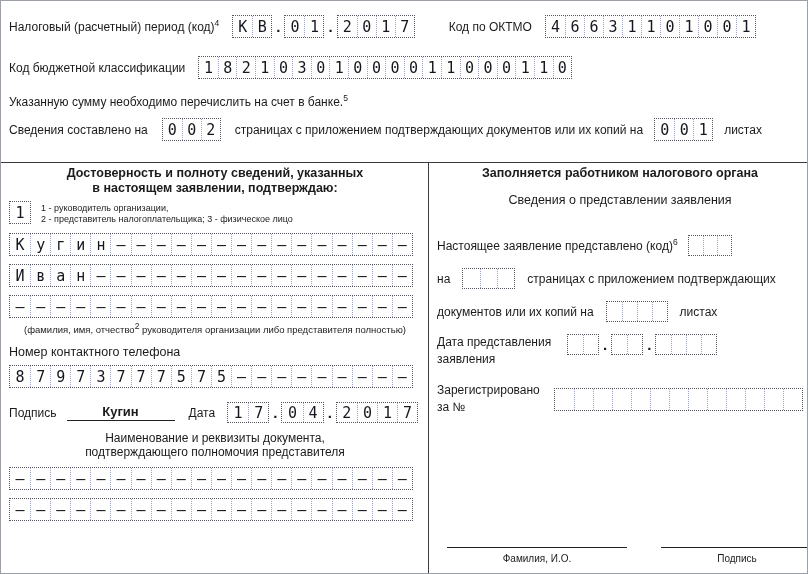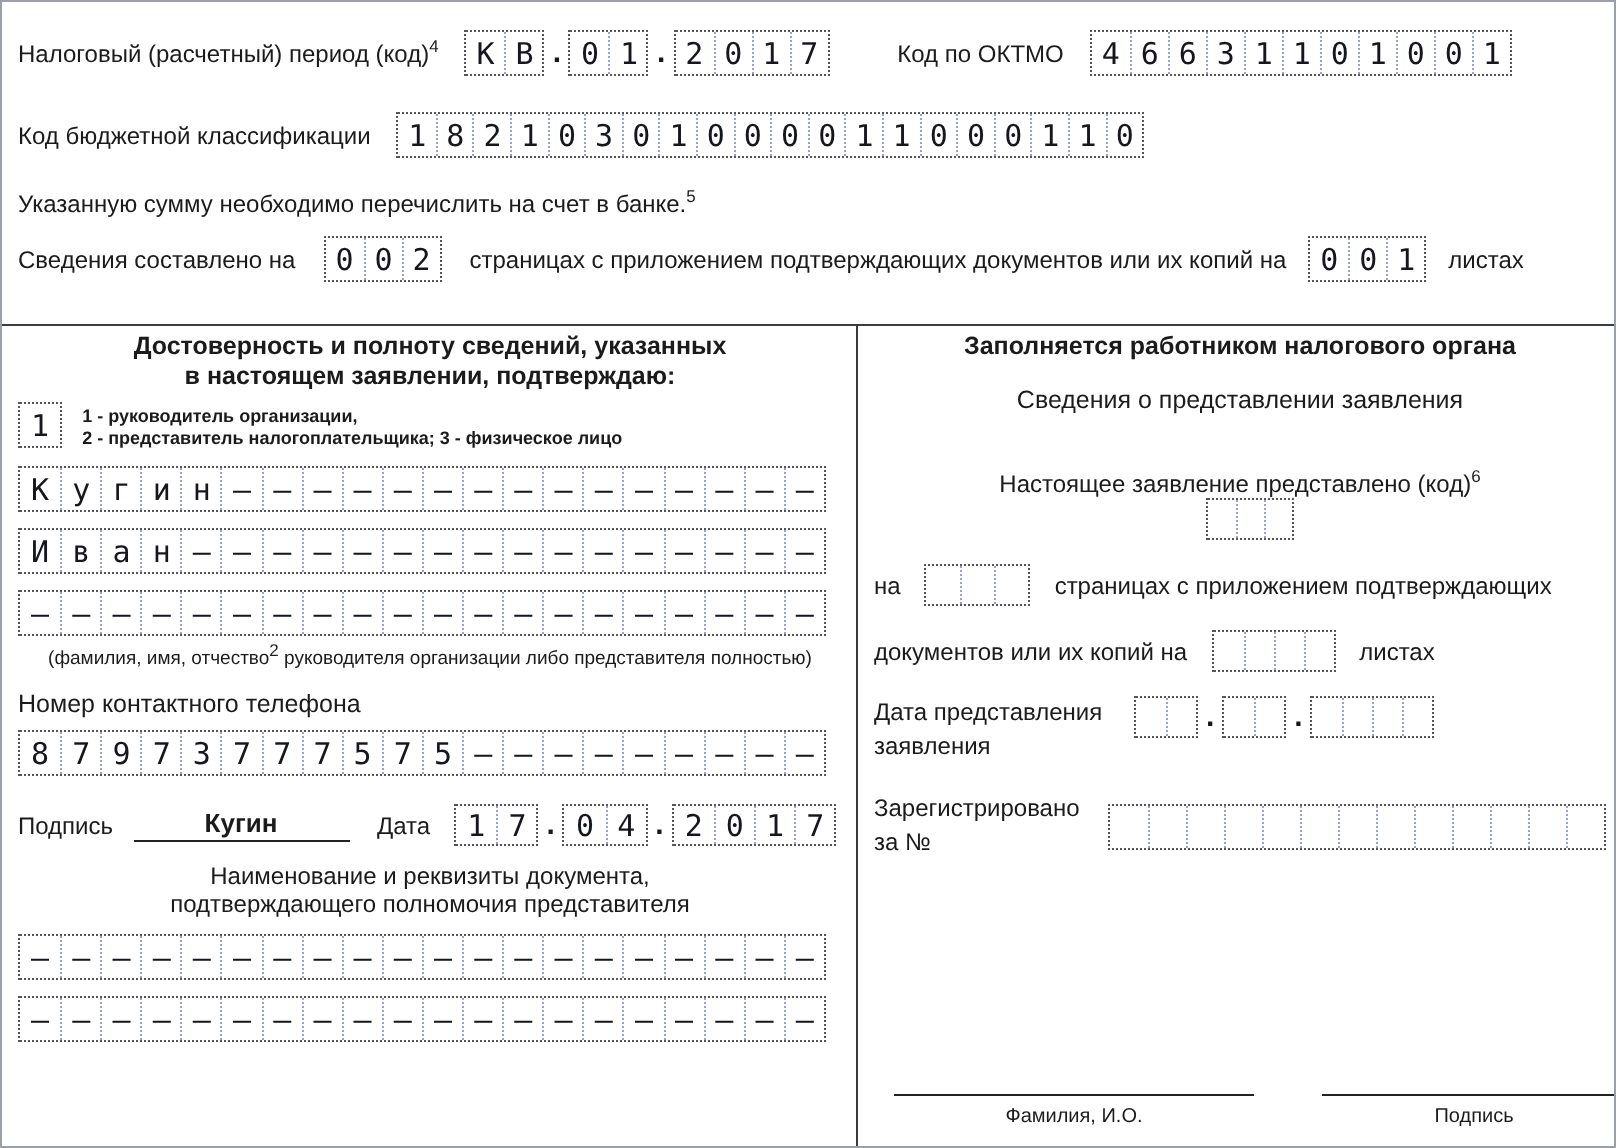--- a/index.html
+++ b/index.html
@@ -29,21 +29,21 @@
   .w14 .cell { width:14px; }
   .h20 { height:21px; }
   .dot { font-weight:bold; font-size:15px; margin:0 4px; color:#16161e; }
   .hline { position:absolute; left:0; top:161px; width:808px; height:1px; background:#3a3a40; }
   .vline { position:absolute; left:427px; top:161px; width:1px; height:413px; background:#3a3a40; }
   .col { position:absolute; top:165px; }
   .col-left  { left:8px;  width:412px; }
   .col-right { left:436px; width:366px; }
   .chead { text-align:center; font-weight:bold; font-size:12.5px; line-height:15px; }
   .csub  { text-align:center; font-size:12.5px; margin-top:12px; }
-  .legend { font-size:9px; line-height:11px; margin-left:10px; padding-top:2px;font-weight:bold; }
+  .legend { font-size:9px; line-height:11px; margin-left:10px; padding-top:2px; }
   .caption { text-align:center; font-size:9.5px; margin-top:6px; }
   .caption2 { text-align:center; font-size:12px; line-height:14px; margin-top:8px; }
   .mt6{margin-top:6px;} .mt8{margin-top:8px;} .mt10{margin-top:10px;}
   .signrow { display:flex; align-items:center; margin-top:14px; }
   .sig-box { width:108px; border-bottom:1.4px solid #222; text-align:center;
              font-weight:bold; font-size:13px; margin:0 14px 0 10px; padding-bottom:1px; }
   .rrow { display:flex; align-items:center; margin-top:12px; font-size:12px; }
   .rlabel2 { font-size:12px; line-height:17px; }
   .signline-wrap { position:absolute; left:446px; top:546px; display:flex; gap:34px; }
   .signline { border-top:1.4px solid #222; text-align:center; font-size:10px; padding-top:5px; }
@@ -314,21 +314,21 @@
           <span class="cell">–</span>
           <span class="cell">–</span>
           <span class="cell">–</span>
         </span></div>
   </div>
 
   <div class="col col-right">
     <div class="chead">Заполняется работником налогового органа</div>
     <div class="csub">Сведения о представлении заявления</div>
 
-    <div class="rrow" style="margin-top:28px;flex-direction:column;">
+    <div class="rrow" style="margin-top:28px;">
       <span class="lbl"><span>Настоящее заявление представлено  (код)</span><sup>6</sup></span>
       <span class="cellrow w14 h20" style="margin-left:10px">
           <span class="cell"></span>
           <span class="cell"></span>
           <span class="cell"></span>
         </span>
     </div>
 
     <div class="rrow">
       <span class="lbl">на</span>

